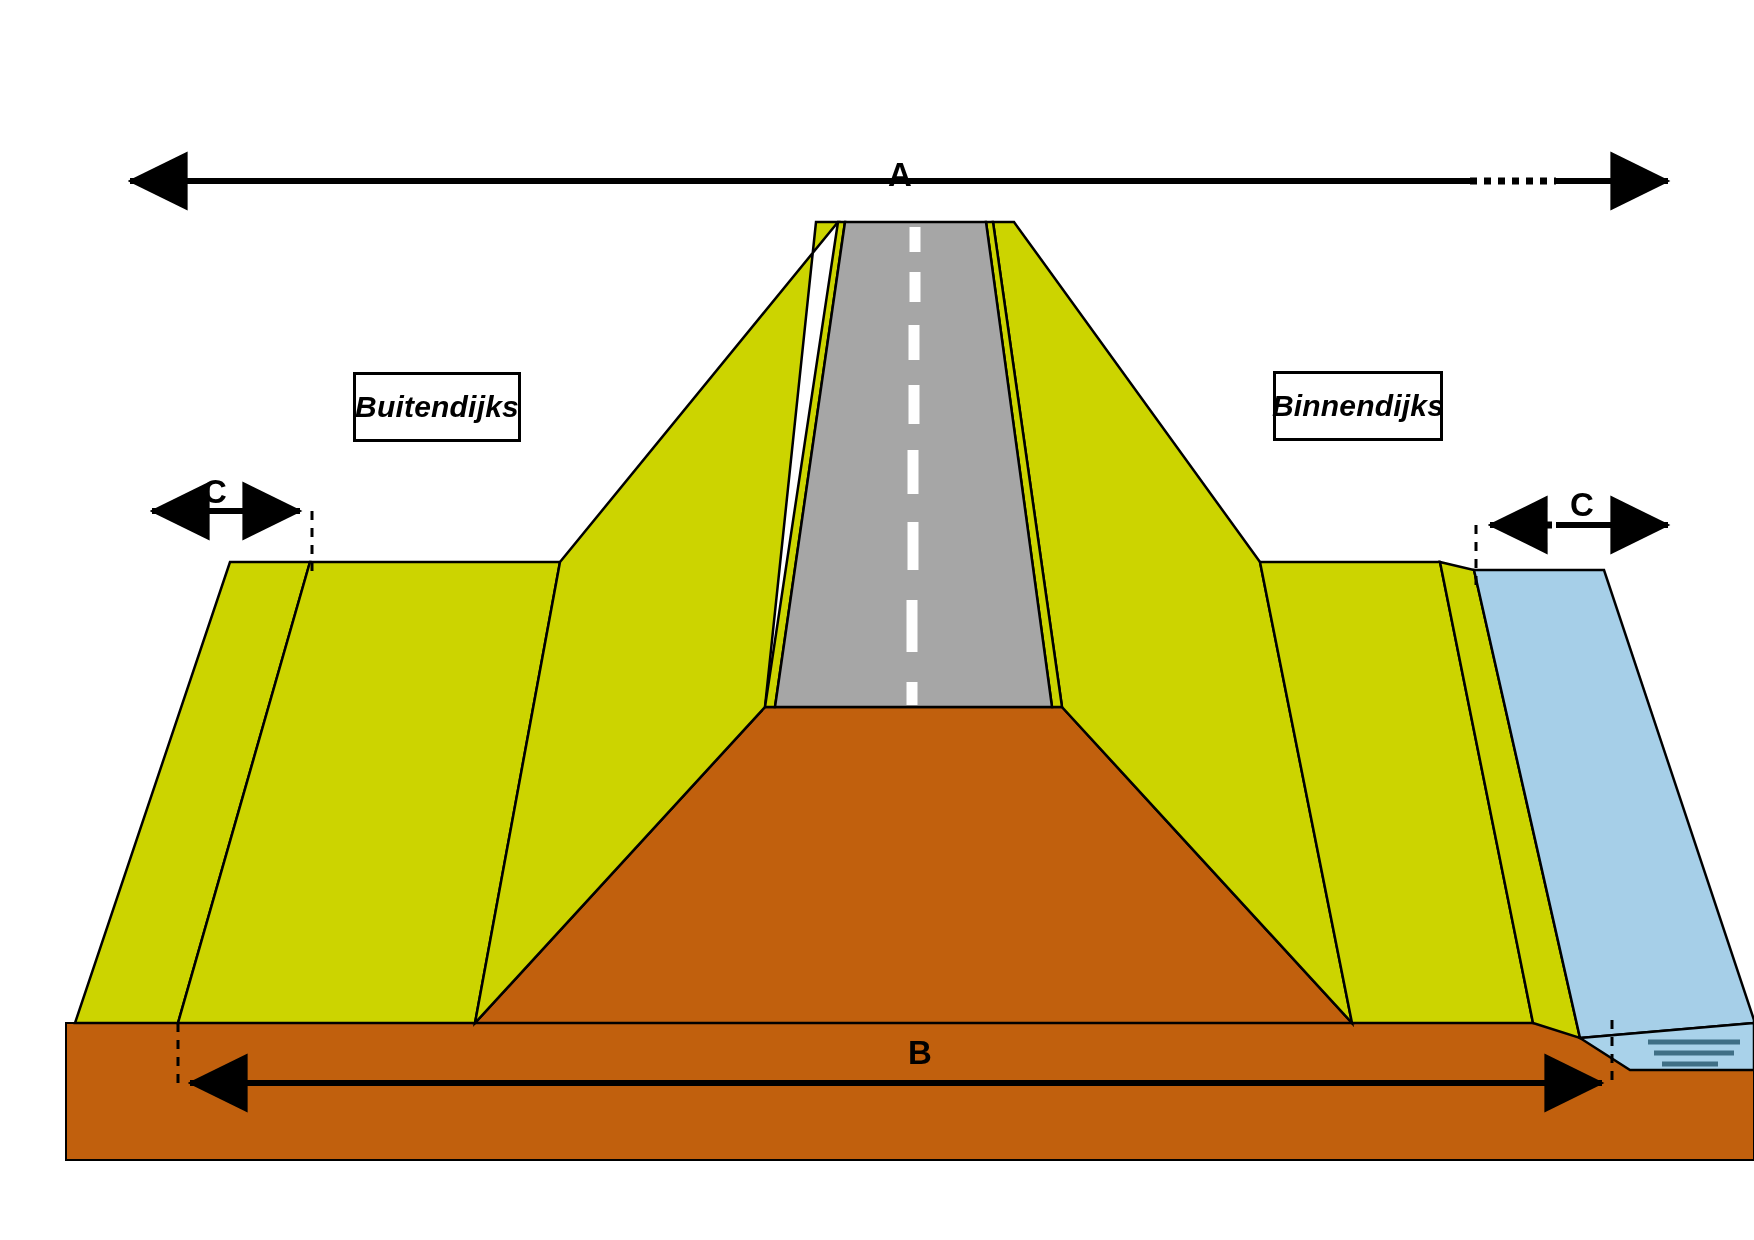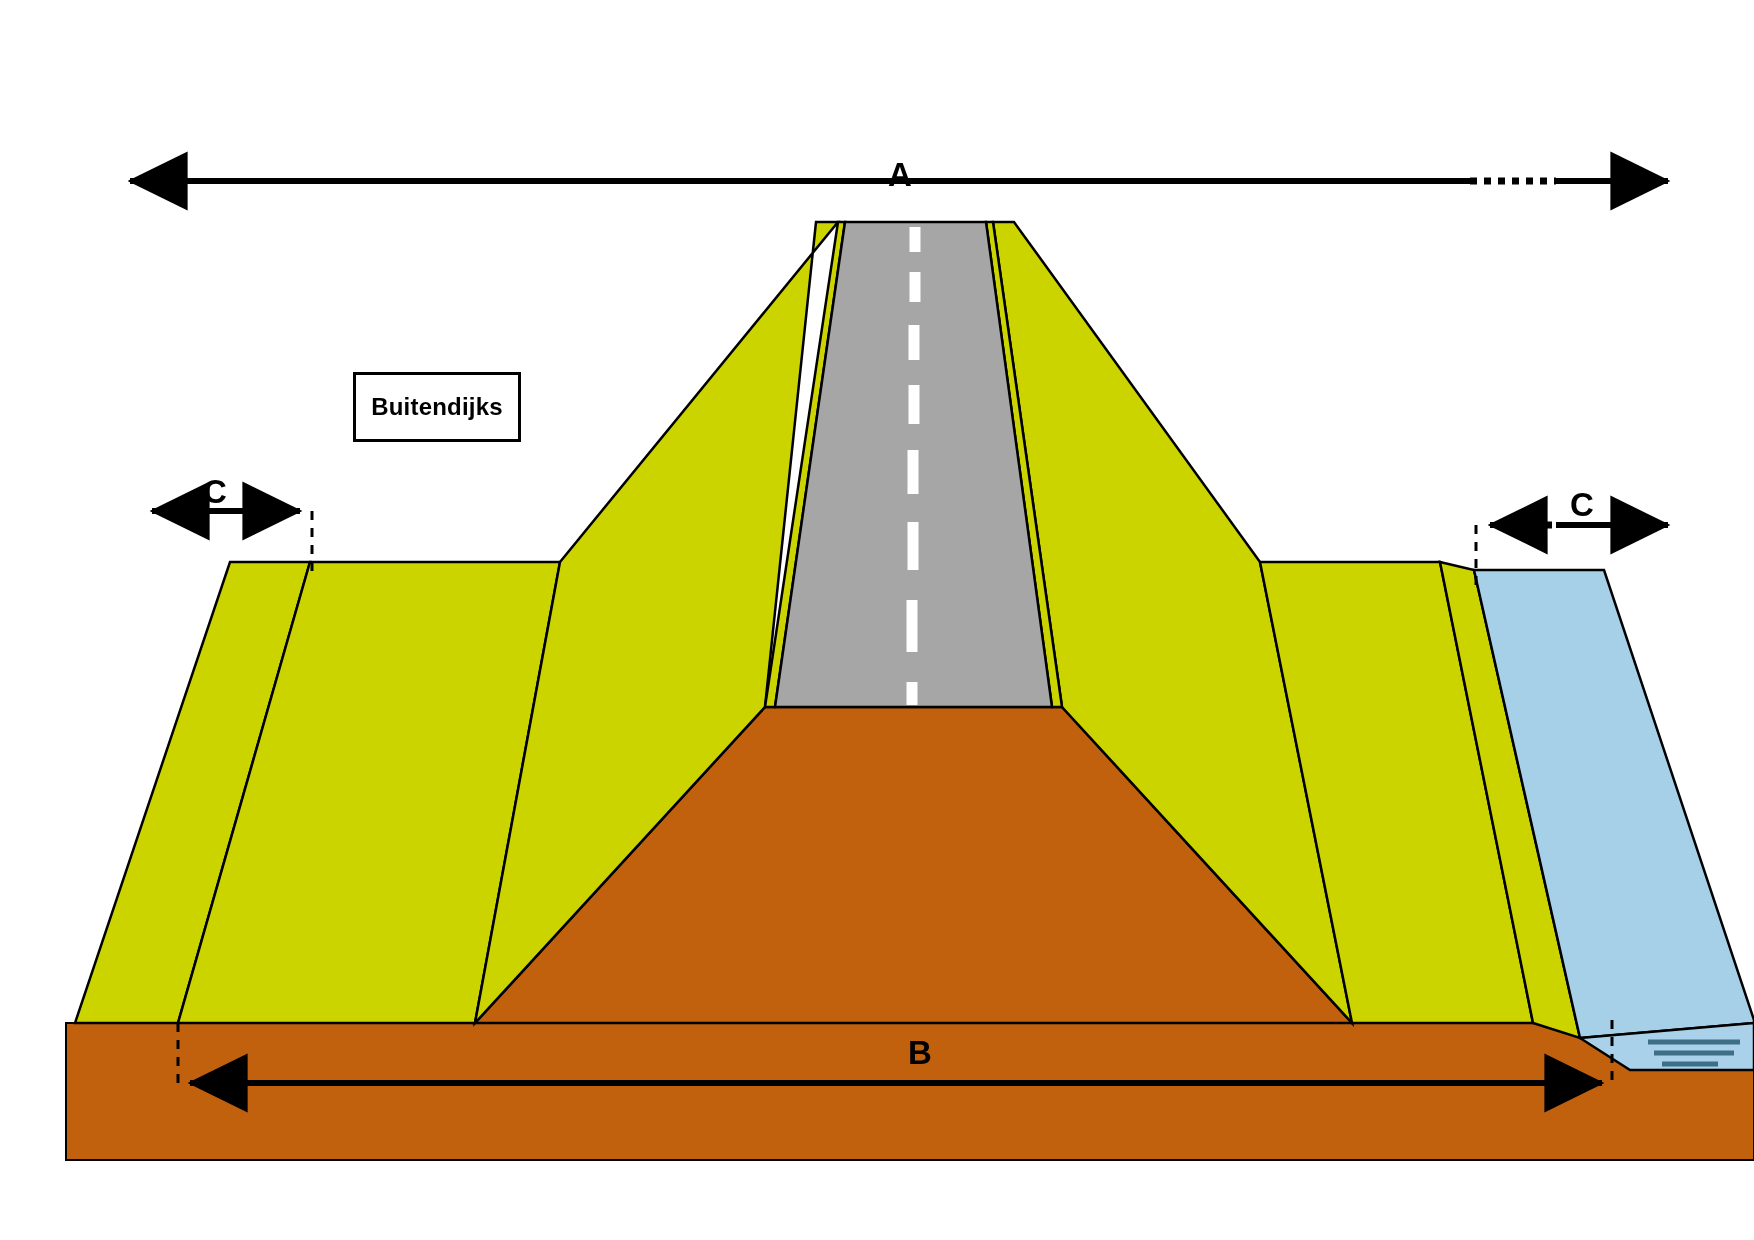--- a/index.html
+++ b/index.html
@@ -26,23 +26,24 @@
   }
   .txt-box {
     position: absolute;
     border: 3px solid #000000;
     background: #ffffff;
     box-sizing: border-box;
     display: flex;
     align-items: center;
     justify-content: center;
     font-weight: bold;
-    font-size: 24px;
+    font-size: 30px;
     color: #000000;
     letter-spacing: 0.2px;
+    font-style: italic;
   }
   #buitendijks-box {
     left: 353px;
     top: 372px;
     width: 168px;
     height: 70px;
   }
   #binnendijks-box {
     left: 1273px;
     top: 371px;
@@ -142,19 +143,22 @@
       <line x1="1556" y1="525" x2="1668" y2="525" stroke="#000000" stroke-width="6" marker-end="url(#arrowEnd)"></line>
       <line x1="1476" y1="525" x2="1476" y2="585" stroke="#000000" stroke-width="3" stroke-dasharray="9 8"></line>
     </g>
 
   </svg>
 
   <div class="txt-box" id="buitendijks-box">
     <span>Buitendijks</span>
   </div>
 
+  <div class="txt-box" id="binnendijks-box">
+    <span>Binnendijks</span>
+  </div>
 
   <div class="dim-label" id="label-a">A</div>
   <div class="dim-label" id="label-b">B</div>
   <div class="dim-label" id="label-c-left">C</div>
   <div class="dim-label" id="label-c-right">C</div>
 
 </div>
 
 </body></html>

